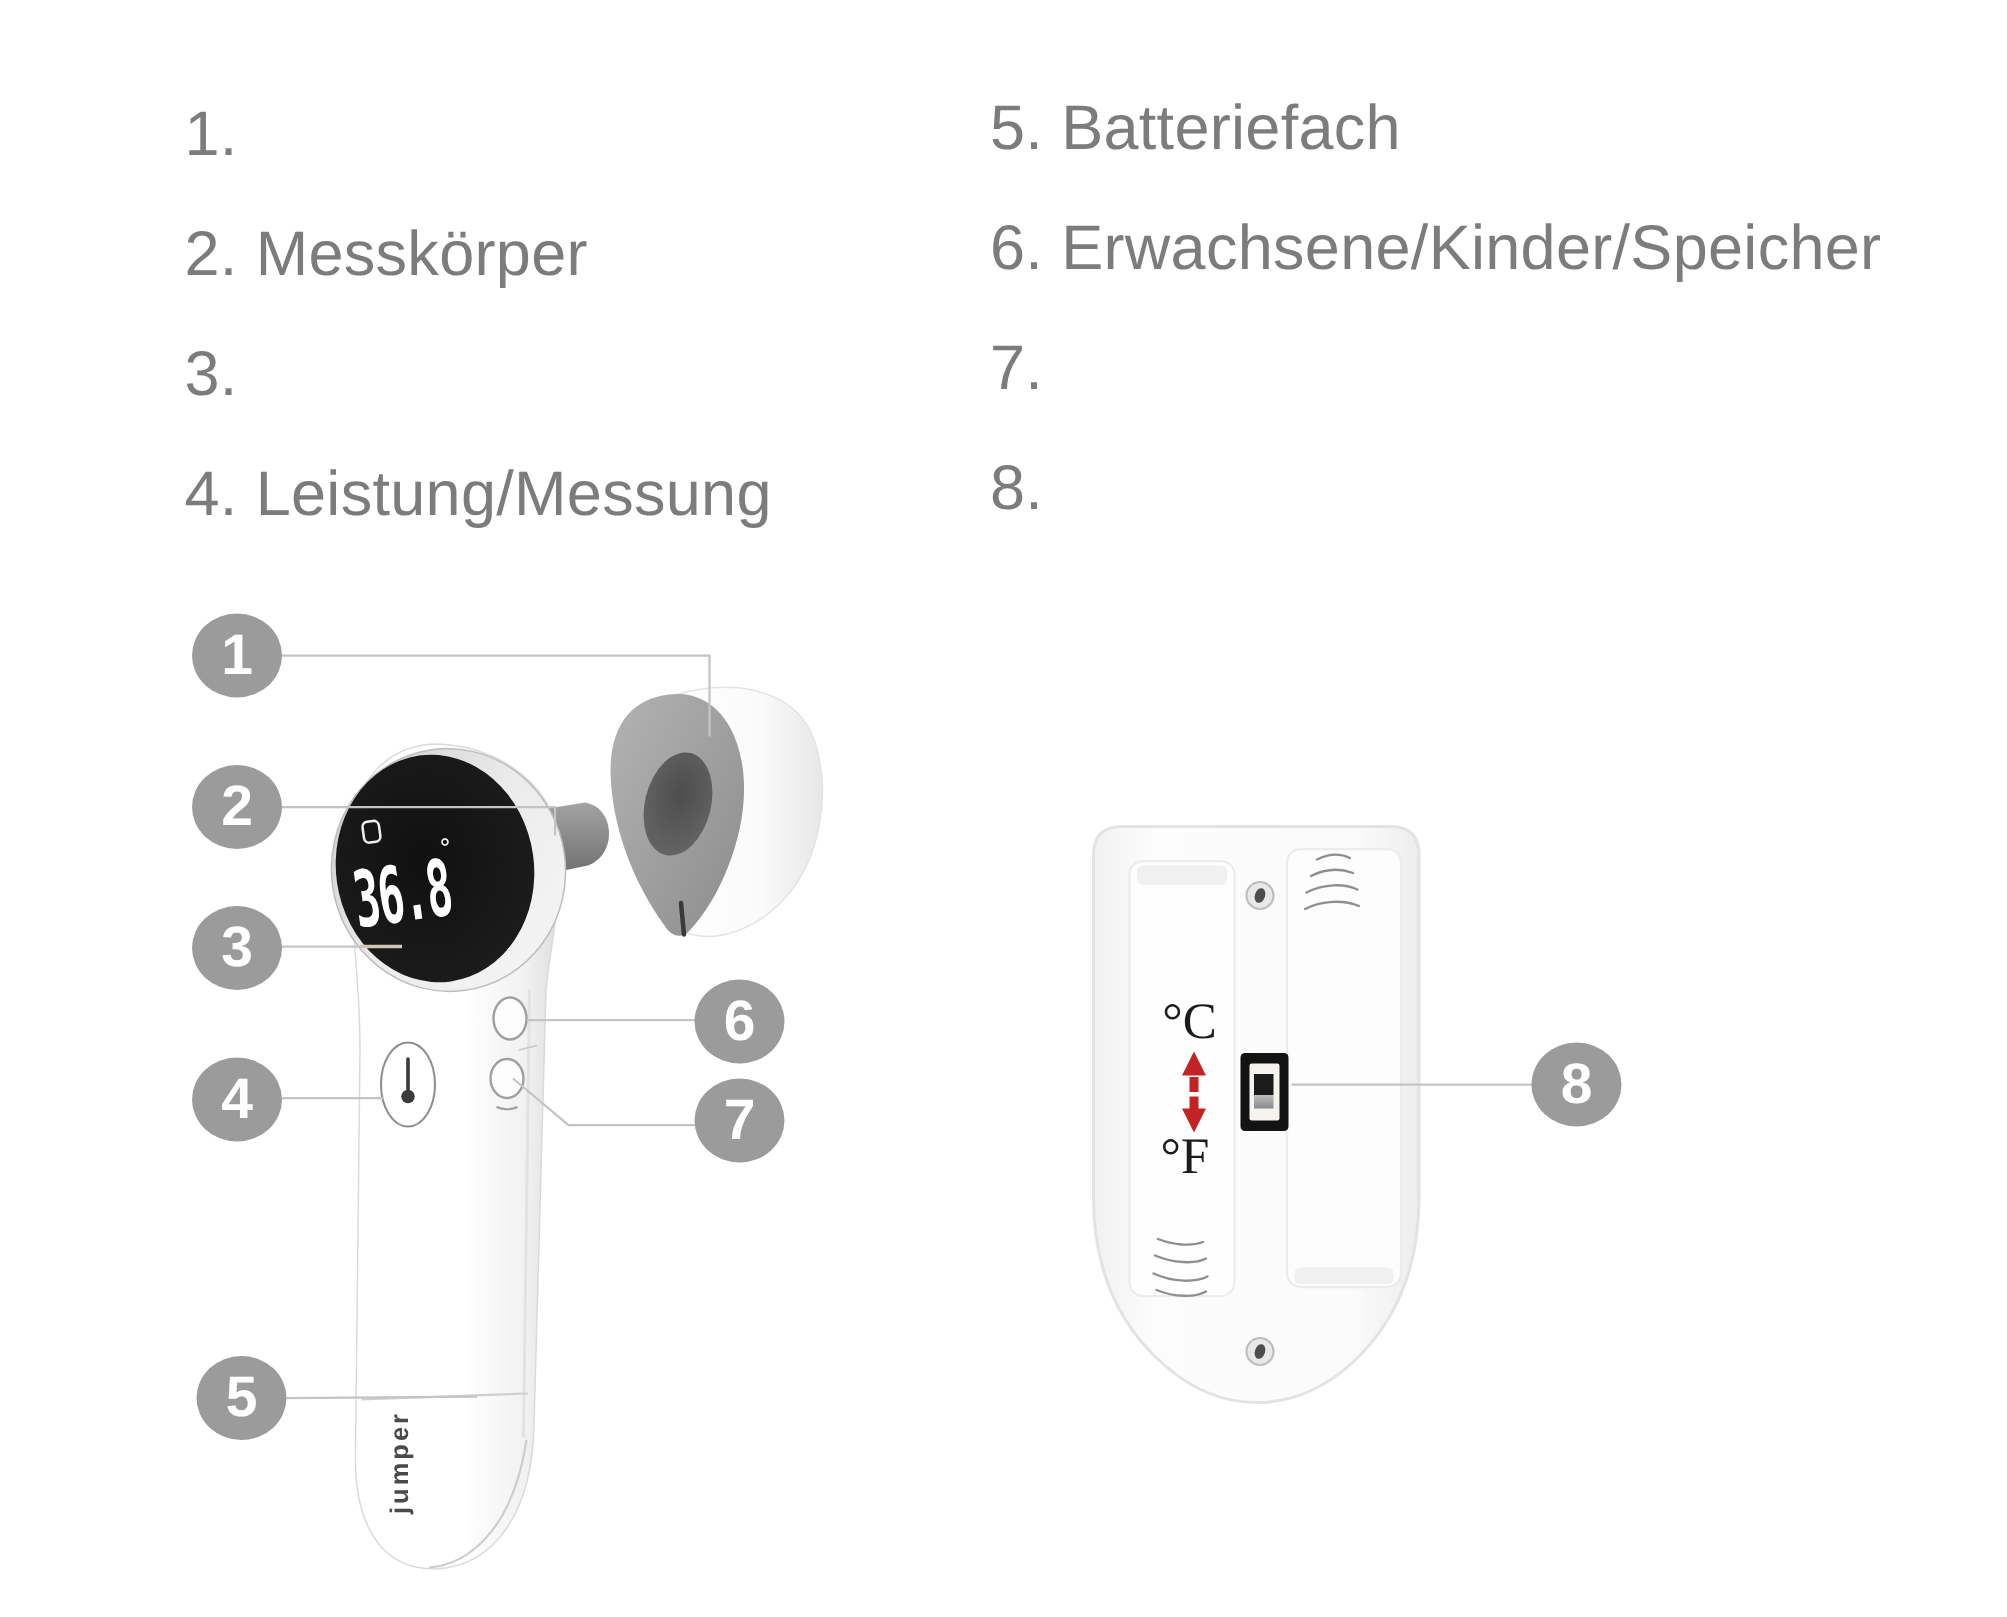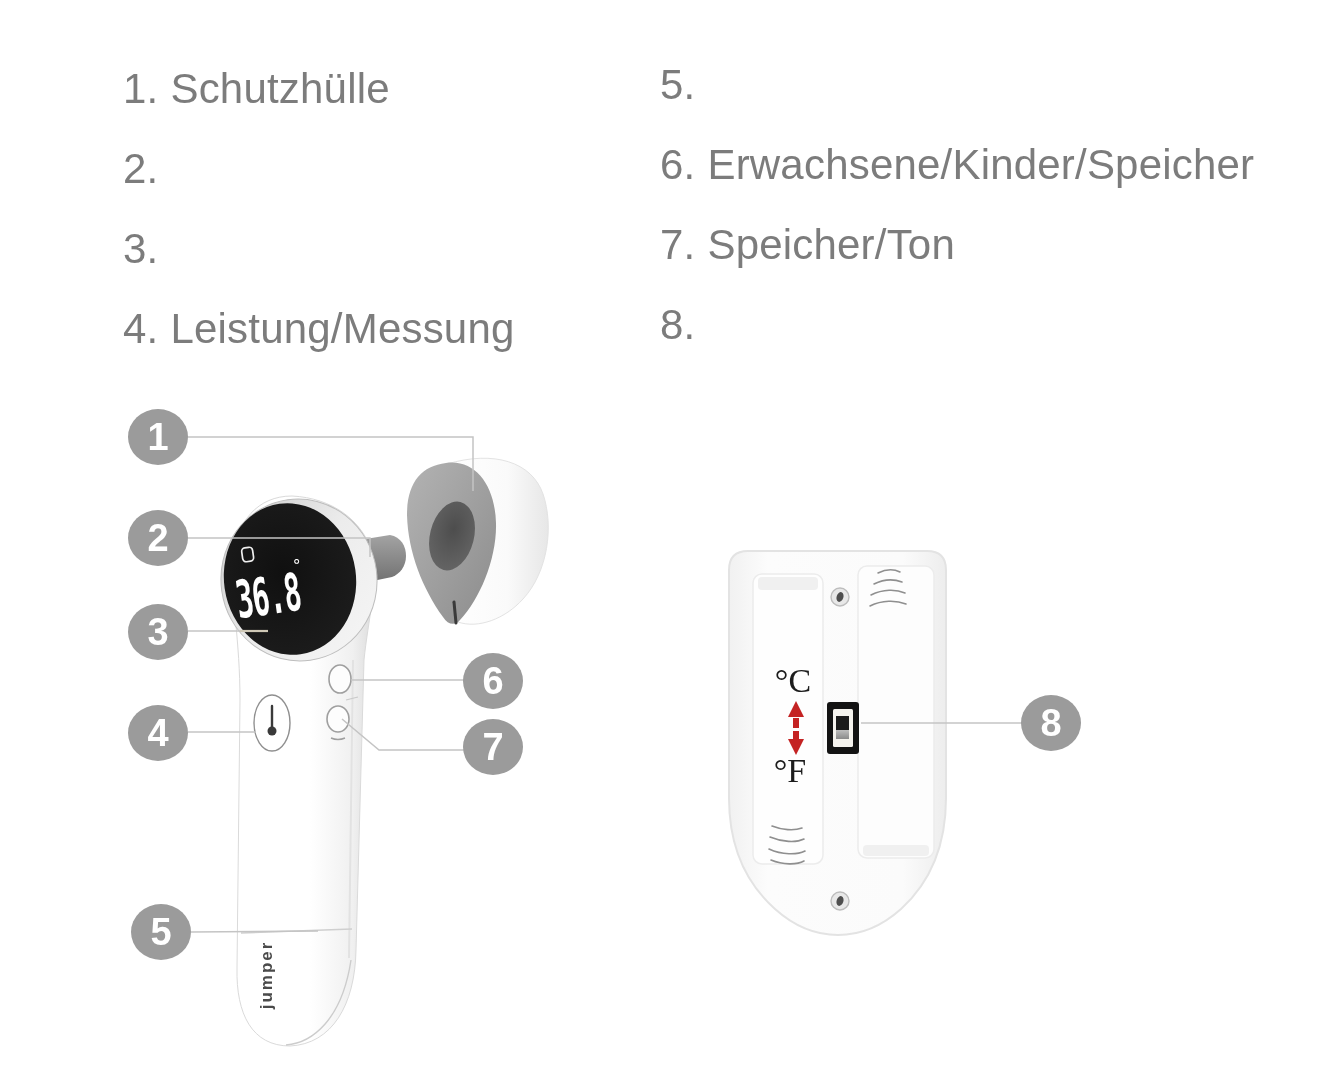--- a/index.html
+++ b/index.html
@@ -27,45 +27,45 @@
   #leader-overlay{position:absolute;left:0;top:0;z-index:5;pointer-events:none;}
 </style>
 </head>
 <body>
 
 <div id="canvas">
 
   <div class="legend-col left">
     <div class="legend-item">
       <span class="num">1.</span>
-      <span>Schutzhülle</span>
     </div>
     <div class="legend-item">
       <span class="num">2.</span>
+      <span>Messkörper</span>
     </div>
     <div class="legend-item">
       <span class="num">3.</span>
     </div>
     <div class="legend-item">
       <span class="num">4.</span>
       <span>Leistung/Messung</span>
     </div>
   </div>
 
   <div class="legend-col right">
     <div class="legend-item">
       <span class="num">5.</span>
+      <span>Batteriefach</span>
     </div>
     <div class="legend-item">
       <span class="num">6.</span>
       <span>Erwachsene/Kinder/Speicher</span>
     </div>
     <div class="legend-item">
       <span class="num">7.</span>
-      <span>Speicher/Ton</span>
     </div>
     <div class="legend-item">
       <span class="num">8.</span>
     </div>
   </div>
 
   <svg class="device-svg" style="left:180px;top:390px;" width="420" height="688" viewBox="180 390 420 688">
     <defs>
       <linearGradient id="gradBody" x1="0" y1="0" x2="1" y2="0">
         <stop offset="0" stop-color="#ffffff"></stop>

